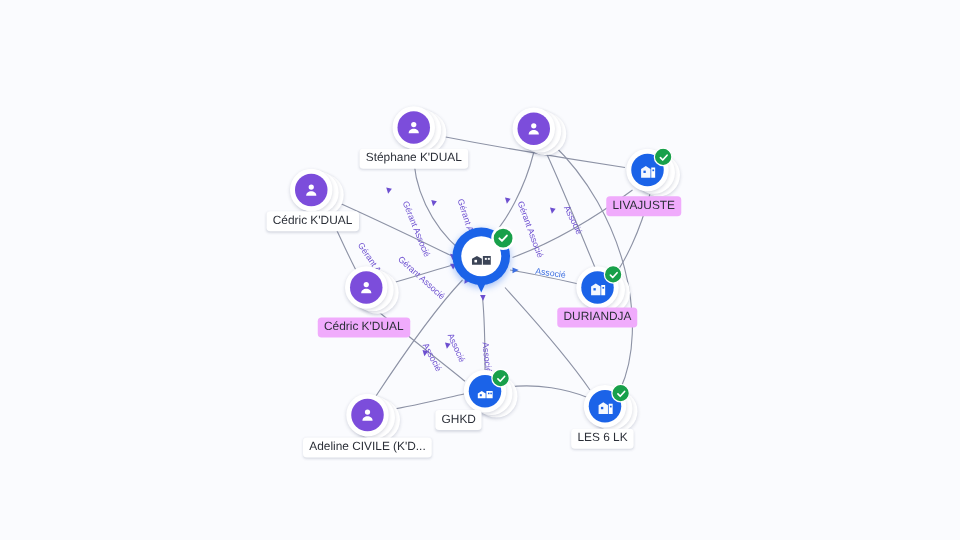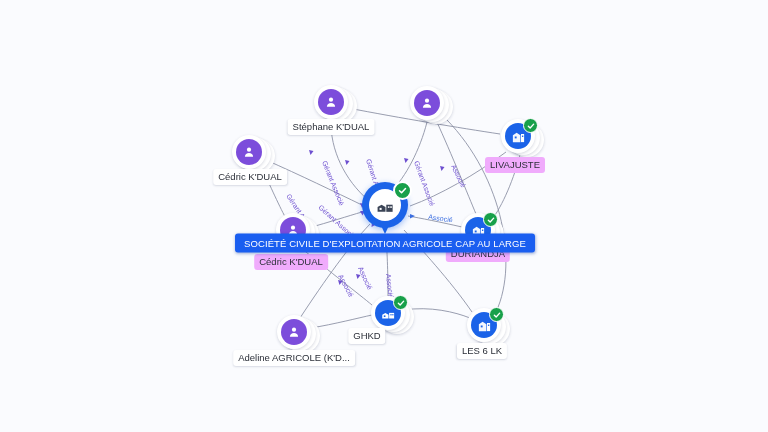--- a/index.html
+++ b/index.html
@@ -294,35 +294,34 @@
       <div class="card c2"></div>
       <div class="card c1"></div>
       <div class="disc person">
         <svg width="14" height="14" viewBox="0 0 24 24" fill="#fff">
             <circle cx="12" cy="8" r="3.6"></circle>
             <path d="M5 20c0-4 3.3-6.2 7-6.2S19 16 19 20z"></path>
           </svg>
       </div>
     </div>
   </div>
-  <div class="nlabel" style="left:294px;top:350px">Adeline AGRICOLE (K'D...</div>
+  <div class="nlabel" style="left:294px;top:350px">Adeline CIVILE (K'D...</div>
 
   <div class="pin-wrap" style="left:385px;top:210px">
     <div class="pin"></div>
     <div class="pin-inner">
       <svg width="19" height="19" viewBox="0 0 24 24" fill="#3b4456">
           <path d="M2 20v-6l5-3 5 3v6z"></path>
           <path d="M13 20v-9h8v9z"></path>
           <rect x="4.5" y="15" width="2.6" height="2.6" fill="#fff"></rect>
           <rect x="15" y="13" width="2" height="2" fill="#fff"></rect>
           <rect x="18" y="13" width="2" height="2" fill="#fff"></rect>
         </svg>
     </div>
     <div class="pin-badge">
       <svg width="9" height="9" viewBox="0 0 24 24" fill="none" stroke="#fff" stroke-width="4" stroke-linecap="round" stroke-linejoin="round">
           <path d="M4 12.5l5.5 5.5L20 6.5"></path>
         </svg>
     </div>
   </div>
 
-  <div class="center-chip" style="left:385px;top:243px">SOCIÉTÉ CIVILE D'EXPLOITATION AGRICOLE CAP AU LARGE</div>
 
 </div>
 
 </body></html>

